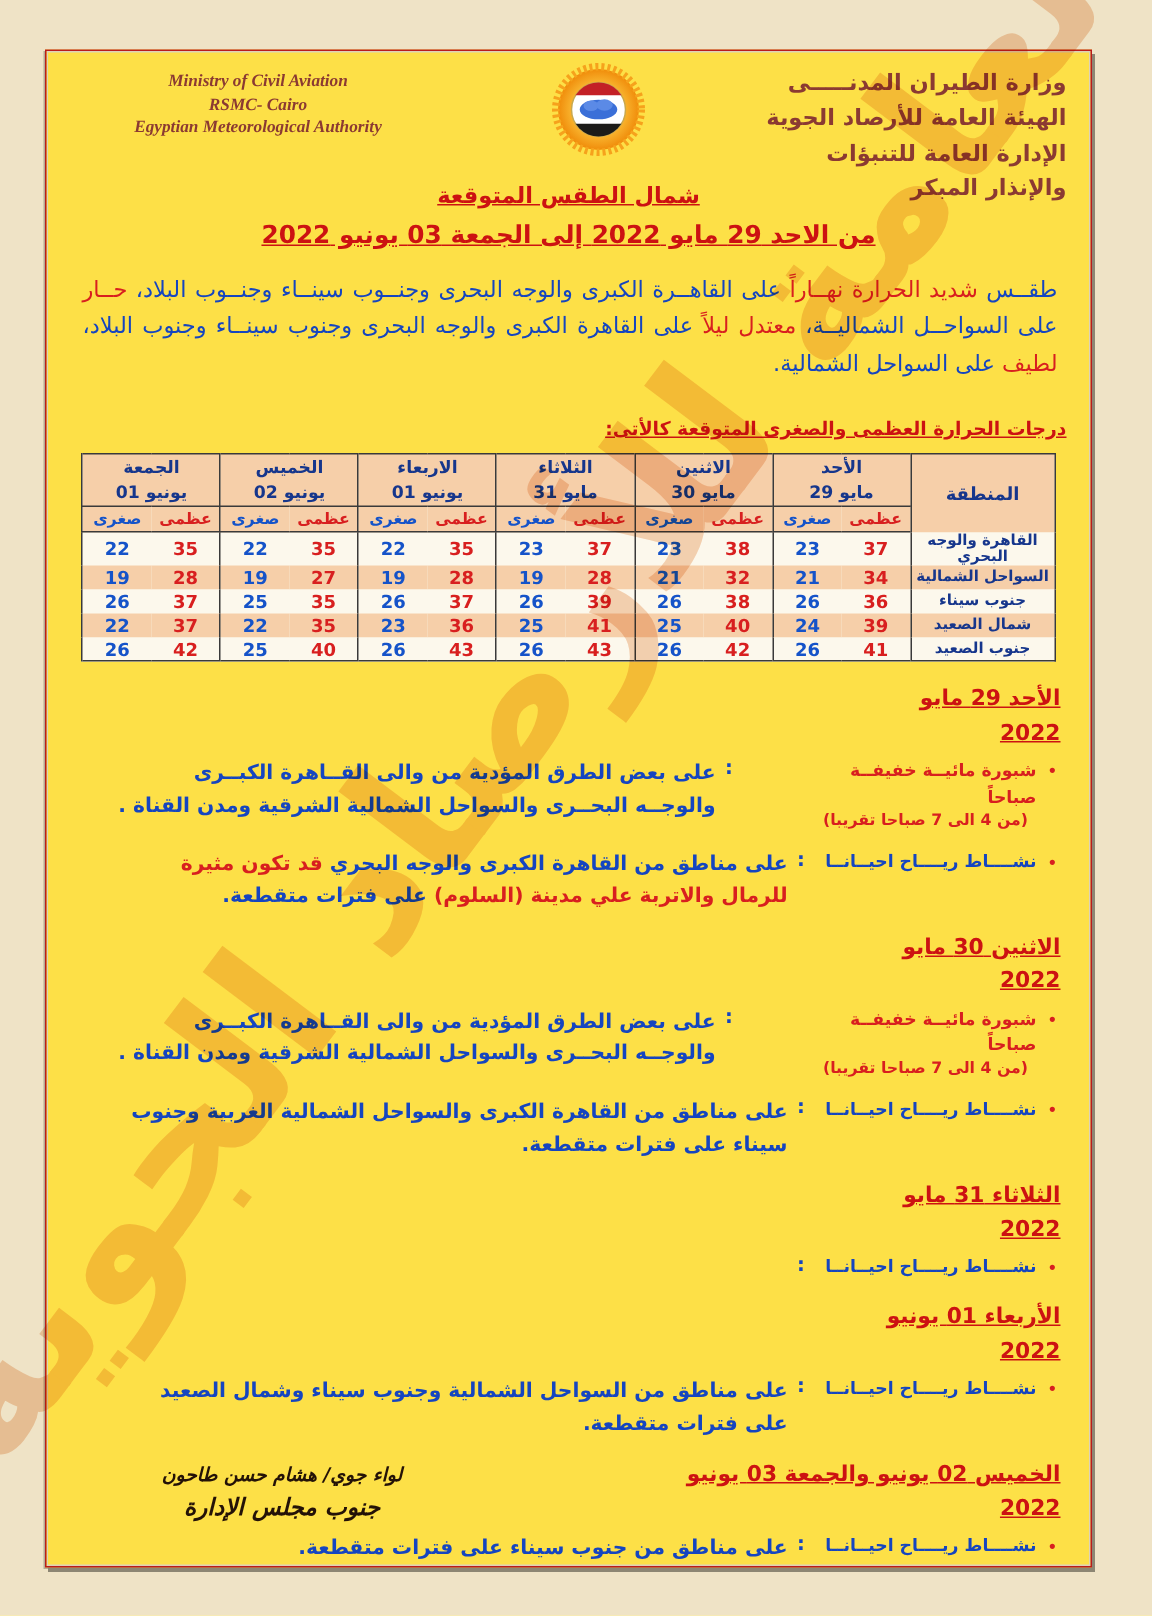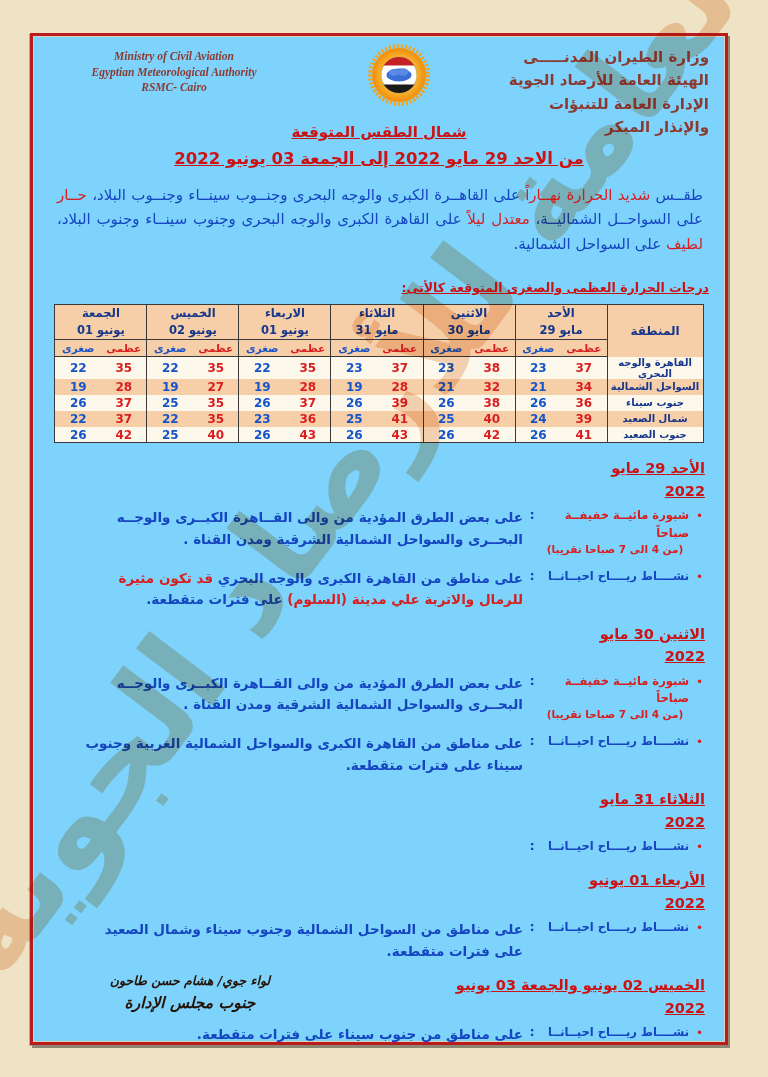--- a/index.html
+++ b/index.html
@@ -13,22 +13,22 @@
   .watermark {
     position: absolute; left: -80px; top: 900px;
     width: 1650px; text-align: center;
     transform: rotate(-53deg); transform-origin: 0 0;
     font-size: 125px; font-weight: bold; white-space: nowrap;
     color: #e89a5f; opacity: .42; z-index: 6;
     mix-blend-mode: multiply; pointer-events: none; direction: rtl;
   }
   .frame {
     position: absolute; left: 30px; top: 33px; width: 698px; height: 1012px;
-    background: #7dd3fc;
-    border: 3px solid #b91c1c;
+    background: #fde047;
+    border: 1px solid #b91c1c;
     box-shadow: inset 0 0 0 1px #ddd2b8, 2px 3px 0 #8d8673, -1px 1px 0 #b5ac94;
     padding: 4px 10px;
     direction: rtl;
     z-index: 2;
   }
   
   .hdr { display: flex; direction: ltr; justify-content: space-between; align-items: flex-start; padding: 2px 6px 0 6px; }
   .hdr-en { width: 250px; margin-top: 7px; text-align: center; color: #8b3a32;
             font-family: "Liberation Serif", serif; font-style: italic; font-weight: bold;
             font-size: 11.5px; line-height: 1.35; }
@@ -68,41 +68,41 @@
   td.pair-end { border-inline-end: 1px solid #3a3a3a; }
   
   .sections { margin-top: 14px; padding: 0 4px; }
   .sec-heading { display: block; margin: 12px 6px 5px 0; color: #cc1212; font-weight: bold;
                  font-size: 14.5px; line-height: 1.55; text-align: right; }
   .sec-heading span { text-decoration: underline; }
   .bullet-row { display: flex; direction: rtl; align-items: flex-start; margin: 5px 8px 10px 0; }
   .bullet-dot { width: 14px; font-size: 12px; line-height: 1.6; color: #d81f1f; }
   .bullet-label { width: 148px; text-align: right; font-weight: bold; font-size: 11.5px; line-height: 1.5; }
   .bullet-label .note { display: block; text-align: center; font-size: 10.5px; }
-  .label-red { color: #d81f1f; } .label-blue { color: #1545c0; }
+  .label-red { color: #d81f1f; margin-left: 48px; } .label-blue { color: #1545c0; }
   .bullet-colon { width: 18px; text-align: center; font-weight: bold; font-size: 13px; color: #1545c0; }
   .bullet-text { flex: 1; text-align: right; font-weight: bold; font-size: 13.5px;
                  line-height: 1.6; color: #1545c0; padding-left: 30px; }
   .sig { position: absolute; left: 42px; bottom: 30px; width: 230px; text-align: center;
          color: #241207; font-weight: bold; font-style: italic; }
   .sig-name  { font-size: 12.5px; }
   .sig-title { font-size: 15.5px; margin-top: 6px; }
 </style>
 </head>
 <body>
 
 <div class="watermark">الهيئة العامة للأرصاد الجوية</div>
 
 <div class="frame">
 
   <div class="hdr">
     <div class="hdr-en">
       <div>Ministry of Civil Aviation</div>
+      <div>RSMC- Cairo</div>
       <div>Egyptian Meteorological Authority</div>
-      <div>RSMC- Cairo</div>
     </div>
     <div class="hdr-logo">
       <svg width="64" height="64" viewBox="0 0 64 64">
         <defs>
           <radialGradient id="sunG" cx="50%" cy="50%" r="50%">
             <stop offset="40%" stop-color="#ffd24a"></stop>
             <stop offset="100%" stop-color="#f08c0a"></stop>
           </radialGradient>
           <clipPath id="discClip">
               <circle cx="32" cy="32" r="18"></circle>

